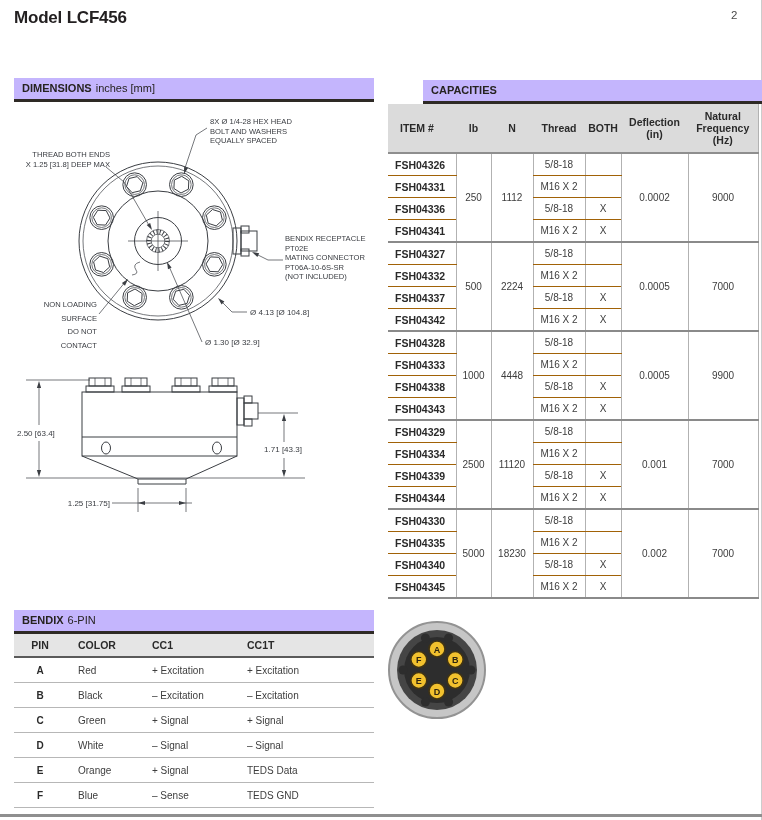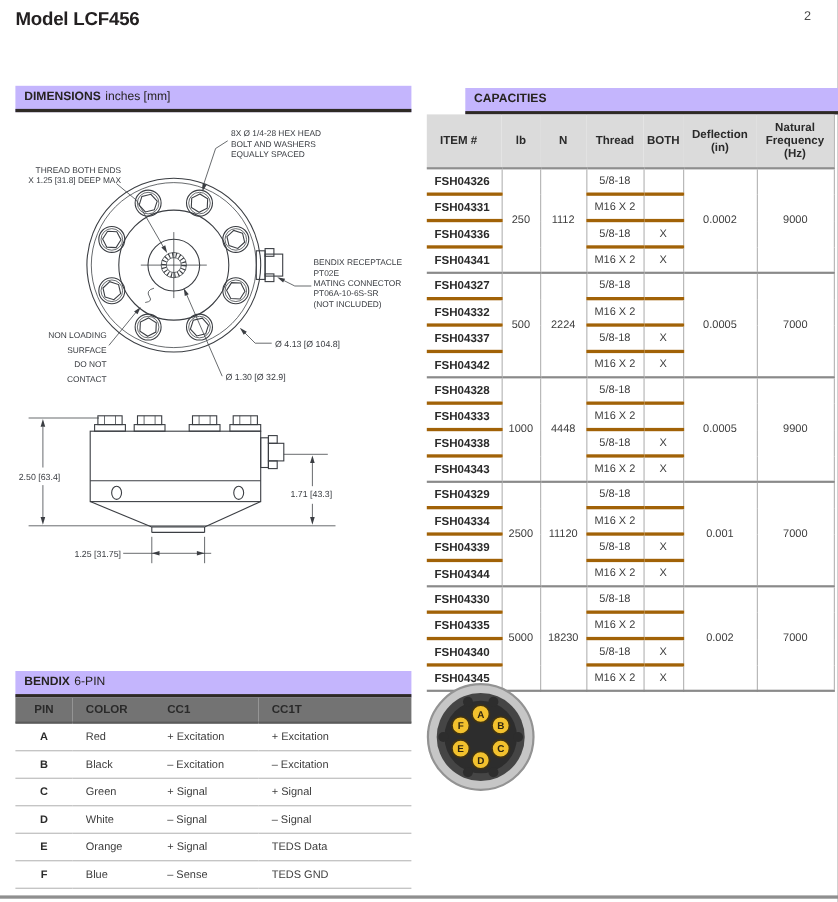--- a/index.html
+++ b/index.html
@@ -29,24 +29,24 @@
 
   table{border-collapse:collapse;}
   .cap-table{position:absolute;left:388px;top:104px;width:370px;table-layout:fixed;
              font-size:10px;color:#3d3d3d;border-bottom:2px solid #8a8a8a;border-right:1px solid #b2b2b2;}
   .cap-table thead th{background:#DBDBDB;height:48px;font-size:10.5px;color:#2a2a2a;
              border-bottom:2px solid #8e8e8e;font-weight:bold;vertical-align:middle;text-align:center;padding:0;}
   .cap-table thead th.l{text-align:left;padding-left:12px;}
   .cap-table tbody td{height:21px;text-align:center;border-left:1px solid #b2b2b2;padding:0;}
   .cap-table tbody td.item{text-align:left;padding-left:7px;font-weight:bold;font-size:10.5px;color:#2a2a2a;border-left:none;}
   .cap-table tr.grp td{border-top:2px solid #8a8a8a;}
-  .cap-table td.rb{border-bottom:3px solid #a16207;}
+  .cap-table td.rb{border-bottom:1px solid #a16207;}
 
   .bdx-table{position:absolute;left:14px;top:634px;width:360px;table-layout:fixed;font-size:10px;color:#3d3d3d;}
-  .bdx-table thead th{background:#737373;height:22px;font-size:10.5px;color:#2a2a2a;font-weight:bold;
+  .bdx-table thead th{background:#e5e5e5;height:22px;font-size:10.5px;color:#2a2a2a;font-weight:bold;
              border-bottom:2px solid #5a5a5a;text-align:left;padding:0 0 0 12px;}
   .bdx-table thead th.c{text-align:center;padding:0;}
   .bdx-table tbody td{height:24px;border-bottom:1px solid #b7b7b7;padding:0 0 0 12px;}
   .bdx-table tbody td.c{text-align:center;font-weight:bold;color:#2a2a2a;padding:0;}
 
   svg.receptacle{position:absolute;left:383px;top:615px;}
   .cap-caption{position:absolute;left:383px;top:733px;width:116px;text-align:center;
                font-size:10px;line-height:16px;color:#3b3b3b;}
 </style>
 </head>

